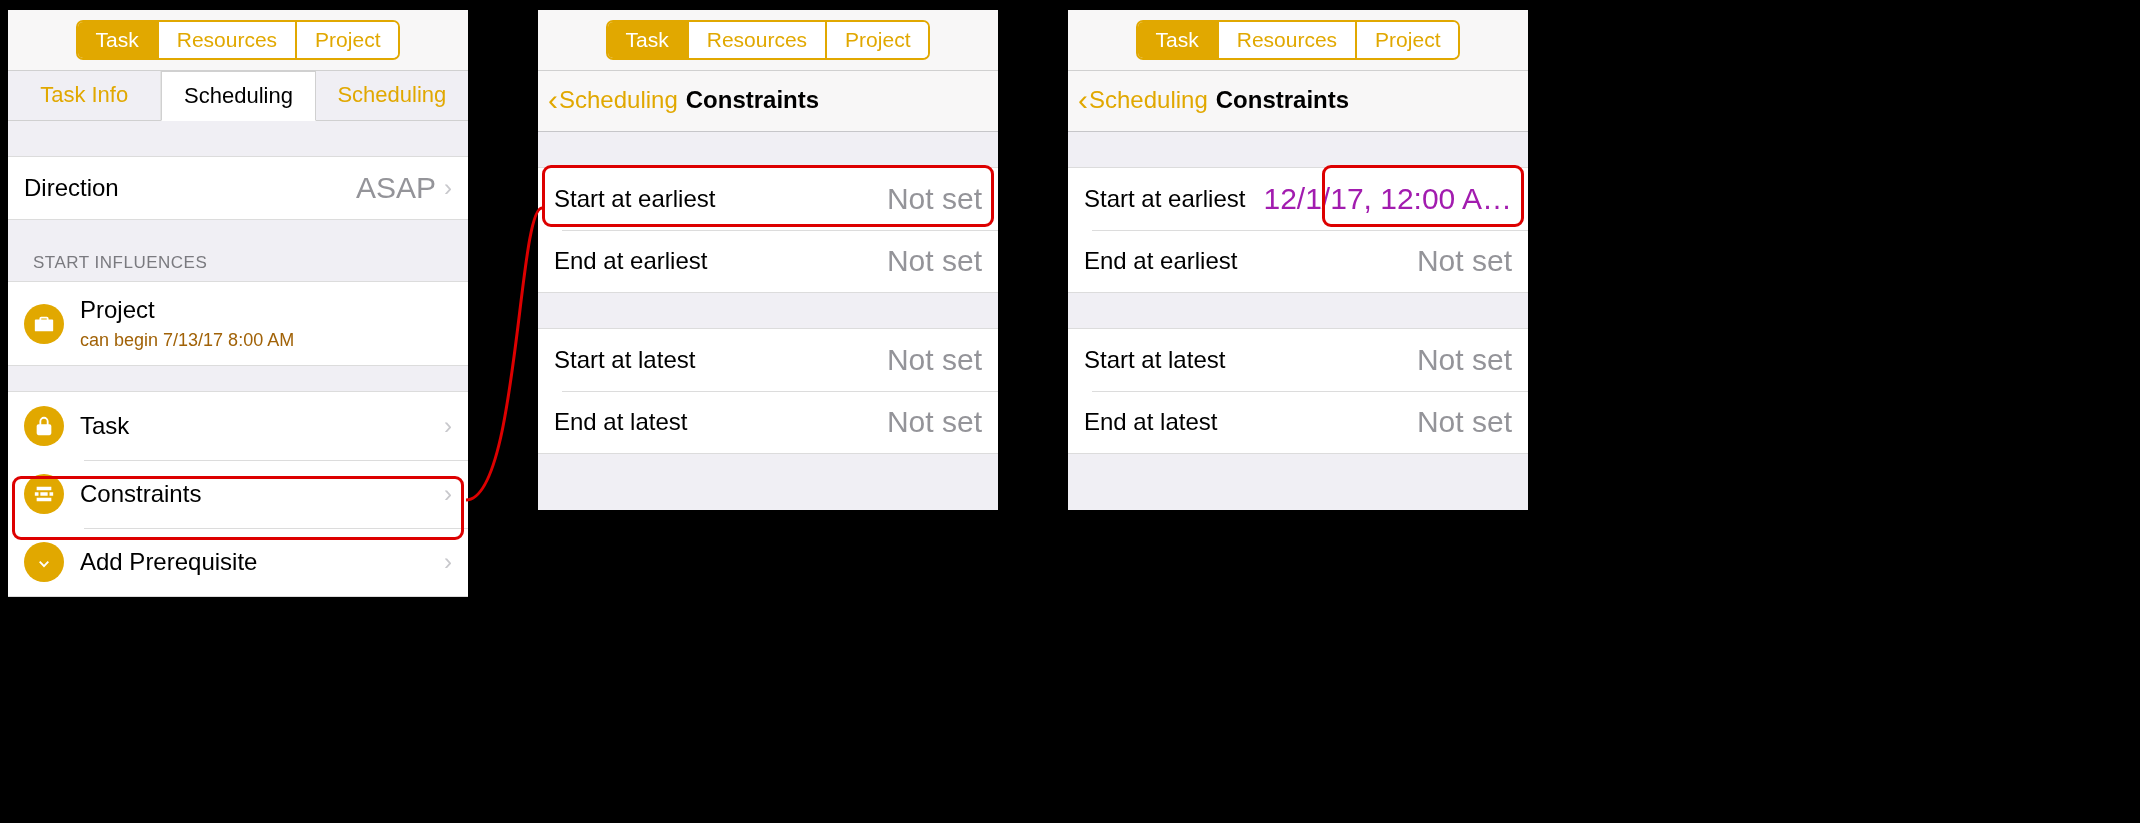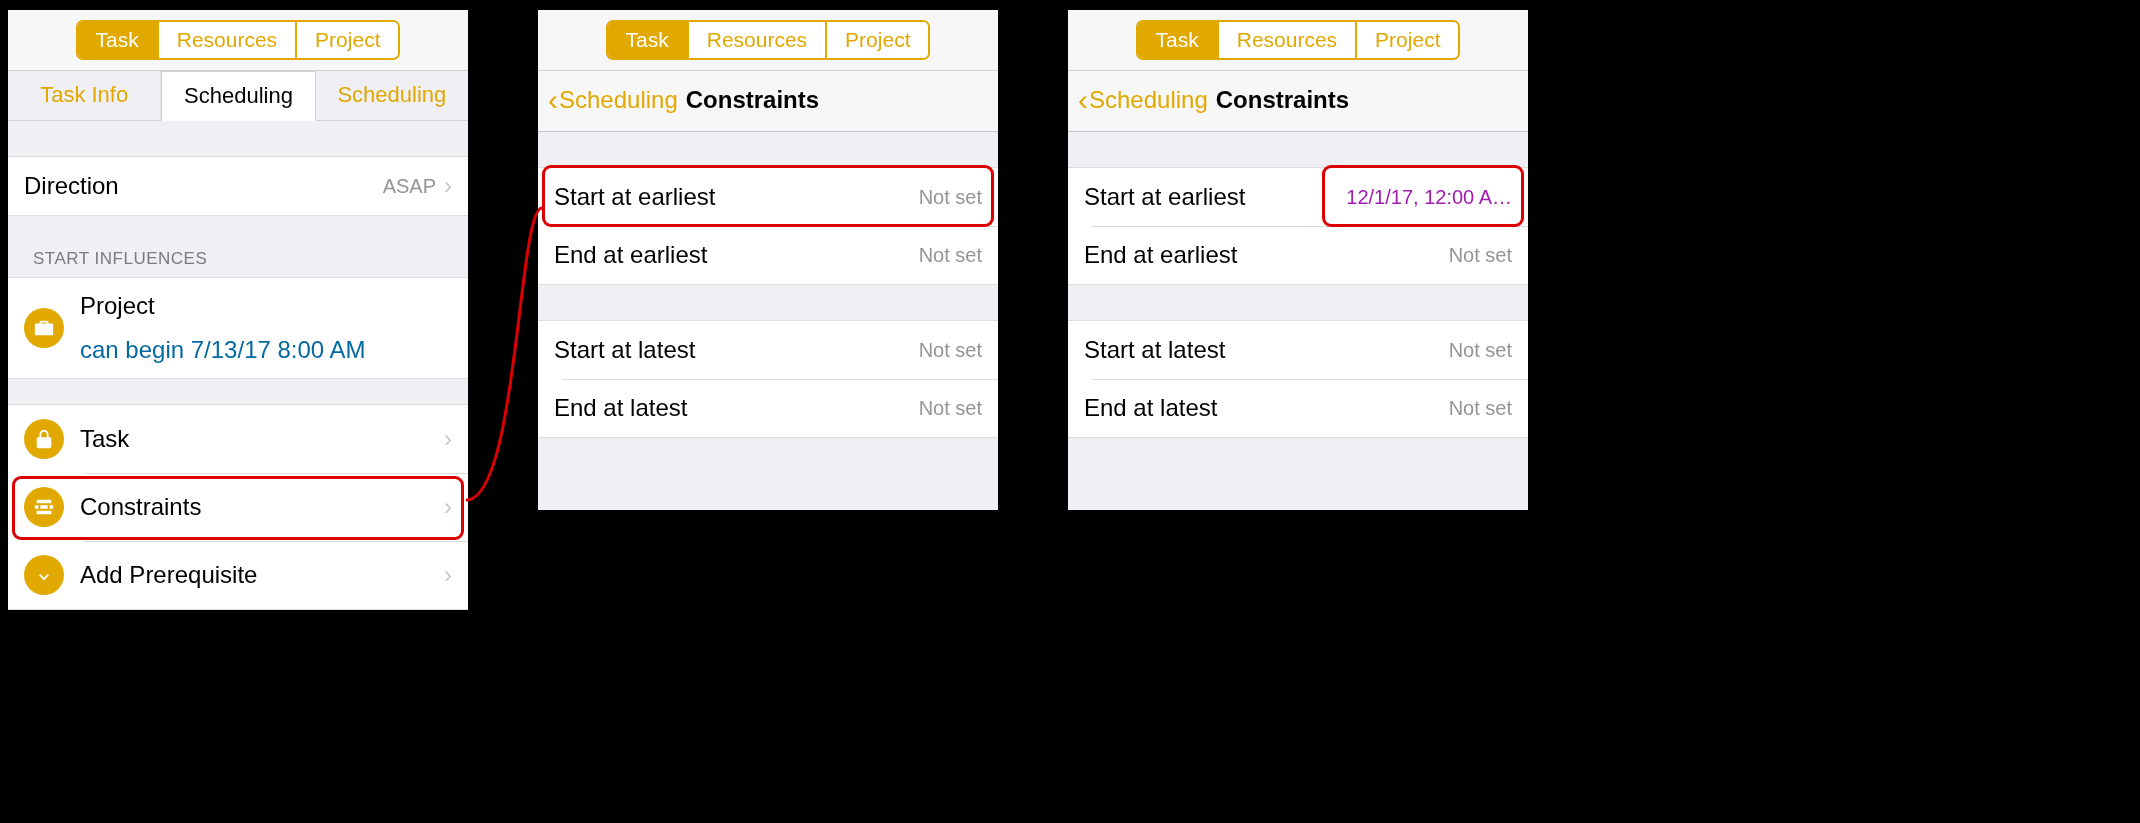--- a/index.html
+++ b/index.html
@@ -97,21 +97,21 @@
     min-height: 30px;
   }
   .row + .row::before {
     content:"";
     position:absolute;
     top:0; left:24px; right:0;
     height:1px; background:#dcdcdc;
   }
   .row.icon-row + .row.icon-row::before { left: 76px; }
   .row .label { flex: 1; }
-  .row .value { color: #949499; font-size: 20px; }
+  .row .value { color: #949499; font-size: 30px; }
   .row .chevron {
     color: #c8c8cc;
     margin-left: 8px;
     font-size: 24px;
     font-weight: 300;
   }
   .icon-circle {
     width: 40px;
     height: 40px;
     border-radius: 50%;
@@ -120,23 +120,23 @@
     align-items: center;
     justify-content: center;
     margin-right: 16px;
     flex-shrink: 0;
   }
   .icon-circle svg { width: 22px; height: 22px; fill: #fff; }
   .multiline .label {
     font-size: 24px;
   }
   .multiline .sublabel {
-    font-size: 24px;
-    color: #0369a1;
-    margin-top: 16px;
+    font-size: 18px;
+    color: #a16207;
+    margin-top: 6px;
   }
   
   .navbar {
     display: flex;
     align-items: center;
     padding: 12px 14px 14px 10px;
     background: #f8f7f7;
     border-bottom: 1px solid #c6c6c9;
   }
   .back-chevron {

